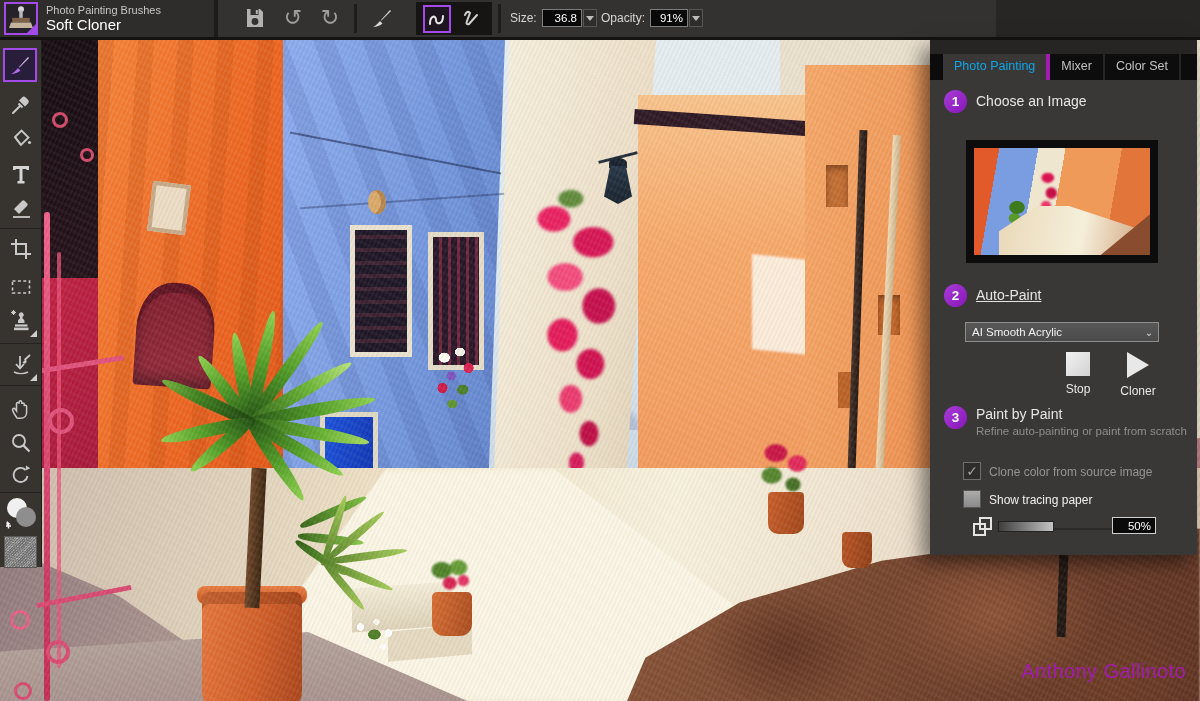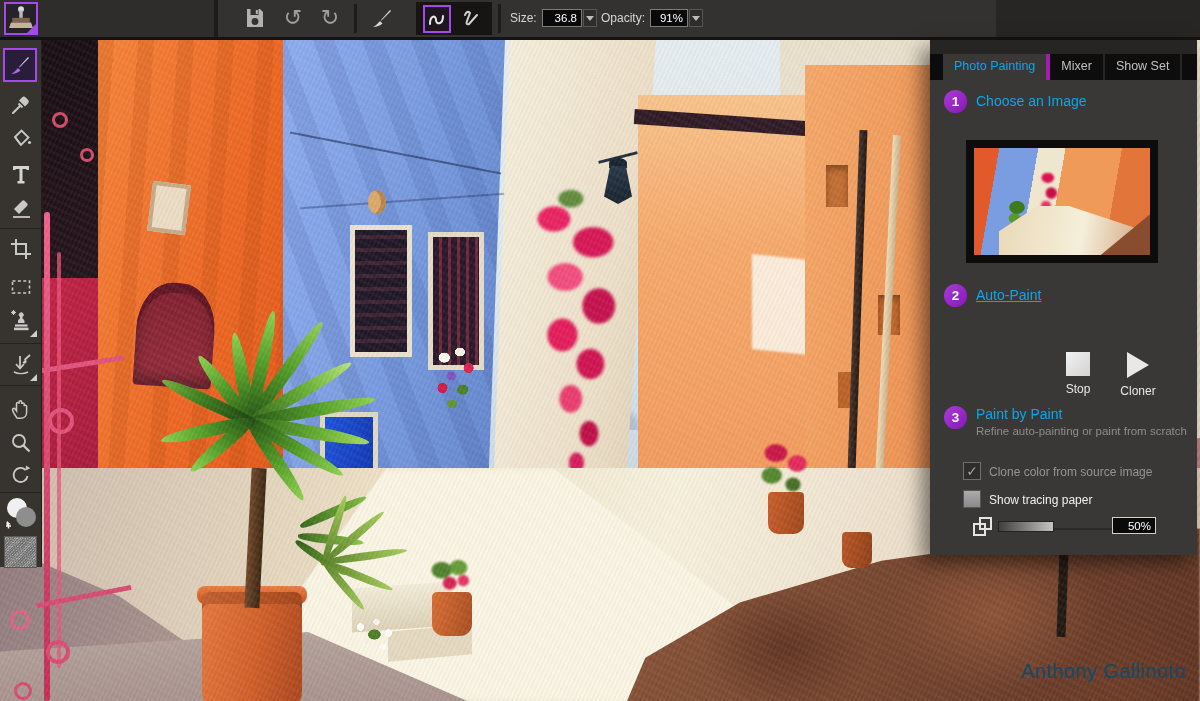--- a/index.html
+++ b/index.html
@@ -117,21 +117,21 @@
   .g-bar2 { left:36px; top:382px; width:96px; height:5px; background:#d84870; transform:rotate(-11deg); }
   .g-curl1 { left:48px; top:196px; width:26px; height:26px; border:4px solid #e0507a; border-radius:50%; }
   .g-curl2 { left:46px; top:428px; width:24px; height:24px; border:4px solid #d84870; border-radius:50%; }
   .g-curl3 { left:10px; top:398px; width:20px; height:20px; border:3px solid #e75e84; border-radius:50%; }
   .g-curl4 { left:14px; top:470px; width:18px; height:18px; border:3px solid #d84870; border-radius:50%; }
   .top-curl1 { left:52px; top:72px; width:16px; height:16px; border:3px solid #d04868; border-radius:50%; }
   .top-curl2 { left:80px; top:108px; width:14px; height:14px; border:3px solid #d04868; border-radius:50%; }
   .texture { left:0; top:0; width:1200px; height:661px; pointer-events:none;
       background:repeating-linear-gradient(115deg,rgba(255,255,255,.045) 0 2px,rgba(90,70,50,.04) 2px 4px),
                  repeating-linear-gradient(25deg,rgba(255,255,255,.03) 0 3px,rgba(0,0,0,0) 3px 7px); }
-  .watermark { right:14px; top:620px; font-size:20px; font-weight:300; letter-spacing:.4px; color:#0c4a6e;text-align:right; }
+  .watermark { right:14px; top:620px; font-size:20px; font-weight:300; letter-spacing:.4px; color:#a21caf;text-align:right; }
 
   
   #topbar { position:absolute; left:0; top:0; width:1200px; height:40px; background:#343230; border-bottom:3px solid #141312; z-index:30; }
   .brush-selector { position:absolute; left:0; top:0; width:218px; height:37px; background:#2f2d2b; display:flex; align-items:center; border-right:4px solid #1d1c1b; }
   .brush-chip { position:relative; width:34px; height:33px; margin:0 8px 0 4px; border:2px solid #a44ae8; background:#25222a; flex:none; }
   .brush-chip:after { content:""; position:absolute; right:0; bottom:0; border-style:solid; border-width:0 0 9px 9px; border-color:transparent transparent #a44ae8 transparent; }
   .brush-titles { line-height:1.15; }
   .brush-cat { font-size:11px; color:#c6c6c6; }
   .brush-name { font-size:15px; color:#ffffff; }
   .tools-strip { position:absolute; left:222px; top:0; width:774px; height:37px; background:#343230; }
@@ -170,21 +170,21 @@
   
   #panel { position:absolute; left:930px; top:40px; width:267px; height:515px; background:#3a3836; z-index:40; box-shadow:-8px 8px 18px rgba(0,0,0,.5); }
   .panel-topstrip { height:14px; background:#262524; }
   .tabs { height:26px; background:#0c0c0c; display:flex; padding-left:13px; }
   .tab { padding:0 11px; line-height:25px; font-size:12.5px; color:#c2c2c2; background:#0d0d0d; border-right:2px solid #262626; white-space:nowrap; }
   .tab.active { background:#3a3836; color:#0ea5e9; border-right:4px solid #a21caf; }
   .panel-body { position:relative; height:475px; }
   .panel-body > * { position:absolute; }
   .stepnum { width:23px; height:23px; border-radius:50%; background:linear-gradient(135deg,#a93cd8,#8717b8); color:#fff; font-size:13.5px; font-weight:bold; text-align:center; line-height:23px; }
   .n1 { left:14px; top:10px; } .n2 { left:14px; top:204px; } .n3 { left:14px; top:326px; }
-  .steptitle { font-size:14px; color:#0ea5e9; }
+  .steptitle { font-size:14px; color:#e5e5e5; }
   .t1 { left:46px; top:13px; } .t2 { left:46px; top:207px;text-decoration:underline; } .t3 { left:46px; top:326px; }
   .stepsub { left:46px; top:345px; font-size:11.5px; color:#8d8d8d; }
   .thumb-frame { left:36px; top:60px; width:192px; height:123px; background:#0c0c0c; padding:8px; }
   .thumb-img { position:relative; width:100%; height:100%; overflow:hidden;
       background:linear-gradient(100deg,#e25a2a 0 13%,#7a9ce0 13% 33%,#efe6d0 33% 47%,#f09a5a 47% 76%,#e2763a 76% 100%); }
   .thumb-img i { position:absolute; display:block; }
   .th-flowers { left:33%; top:16%; width:20%; height:48%; filter:blur(1px);
       background:radial-gradient(10px 8px at 45% 25%,#da1452 60%,transparent 66%),radial-gradient(9px 9px at 55% 55%,#c80e48 60%,transparent 66%),
                  radial-gradient(8px 8px at 40% 80%,#e83568 60%,transparent 66%); }
   .th-plant { left:17%; top:42%; width:15%; height:34%; background:radial-gradient(12px 10px at 50% 40%,#3e7a1e 60%,transparent 68%),radial-gradient(9px 8px at 40% 70%,#5a9a2c 60%,transparent 68%); }
@@ -311,20 +311,24 @@
   <div id="topbar">
     <div class="brush-selector">
       <div class="brush-chip">
         <svg class="ic" width="30" height="29" viewBox="0 0 24 23">
           <circle cx="12" cy="4" r="2.4" fill="#d8d8d8"></circle>
           <rect x="10.6" y="5" width="2.8" height="6" fill="#b8b8b8"></rect>
           <rect x="5" y="11" width="14" height="3.6" fill="#7e6248"></rect>
           <path d="M4 14.6 h16 l1.6 4.4 H2.4 z" fill="#c4b49c"></path>
         </svg>
       </div>
+      <div class="brush-titles">
+        <div class="brush-cat">Photo Painting Brushes</div>
+        <div class="brush-name">Soft Cloner</div>
+      </div>
     </div>
 
     <div class="tools-strip">
       <div class="tb-icon tb-save">
         <svg class="ic" width="22" height="22" viewBox="0 0 22 22">
           <path d="M3 2 h13 l3 3 v15 H3 z" fill="#b2b2b2"></path>
           <rect x="6.5" y="2" width="8" height="6" fill="#343230"></rect>
           <rect x="11.8" y="3" width="2" height="4" fill="#b2b2b2"></rect>
           <circle cx="11" cy="14.5" r="3.4" fill="#343230"></circle>
         </svg>
@@ -455,38 +459,42 @@
       </svg>
     </div>
     <div class="paper-swatch"></div>
   </div>
 
   <div id="panel">
     <div class="panel-topstrip"></div>
     <div class="tabs">
       <div class="tab active">Photo Painting</div>
       <div class="tab">Mixer</div>
-      <div class="tab">Show Set</div>
+      <div class="tab">Color Set</div>
     </div>
     <div class="panel-body">
       <div class="stepnum n1">1</div>
       <div class="steptitle t1">Choose an Image</div>
 
       <div class="thumb-frame">
         <div class="thumb-img">
           <i class="th-plant"></i>
             <i class="th-flowers"></i>
             <i class="th-path"></i>
             <i class="th-brown"></i>
         </div>
       </div>
 
       <div class="stepnum n2">2</div>
       <div class="steptitle t2">Auto-Paint</div>
 
+      <div class="dropdown">
+        <span class="dropdown-text">AI Smooth Acrylic</span>
+        <span class="dropdown-chev">⌄</span>
+      </div>
 
       <div class="btn-stop">
         <div class="stop-square"></div>
         <div class="btn-label">Stop</div>
       </div>
       <div class="btn-start">
         <div class="start-tri"></div>
         <div class="btn-label">Cloner</div>
       </div>
 

